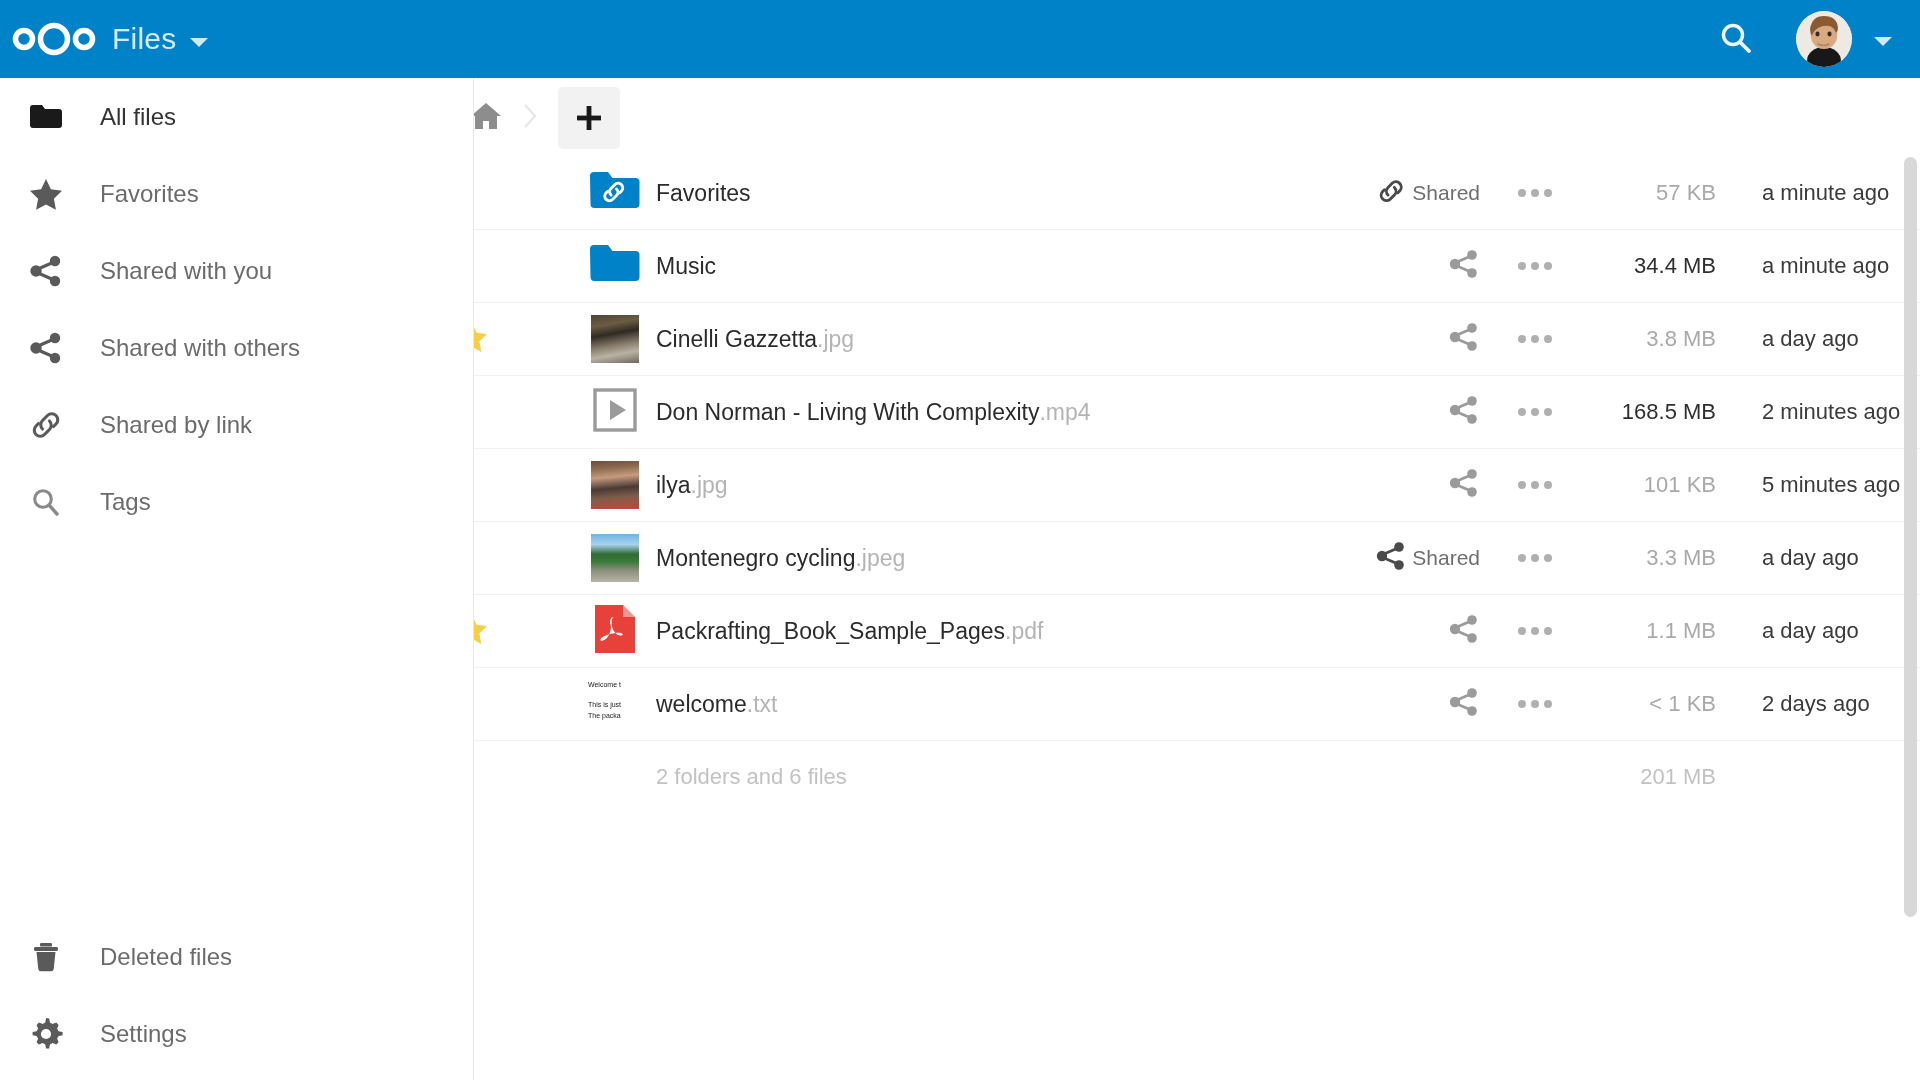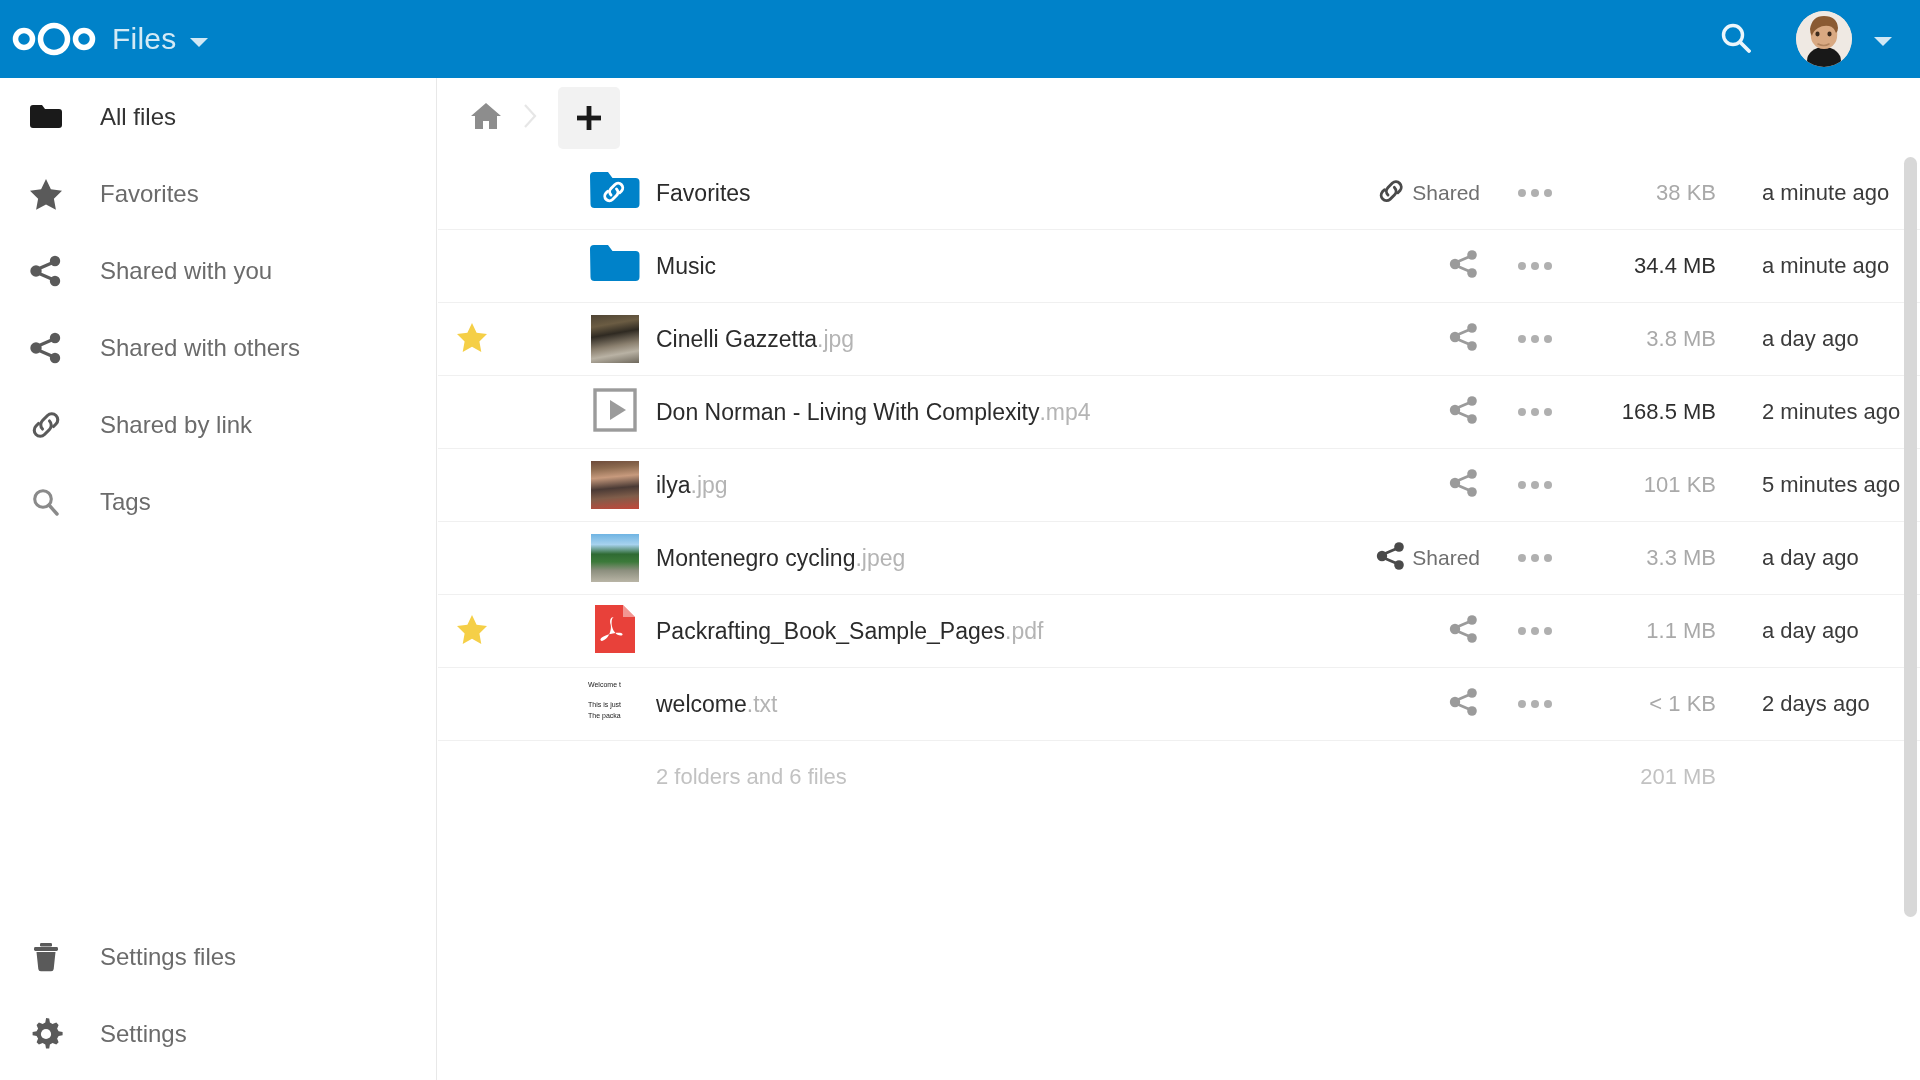--- a/index.html
+++ b/index.html
@@ -50,21 +50,21 @@
   #user-caret {
     width: 0; height: 0; margin-left: 22px; margin-top: 4px;
     border-left: 9px solid transparent;
     border-right: 9px solid transparent;
     border-top: 9px solid rgba(255,255,255,.82);
   }
 
   
   #sidebar {
     position: absolute; top: 78px; left: 0;
-    width: 437px; height: 1002px;
+    width: 474px; height: 1002px;
     background: #ffffff;
     border-right: 1px solid #e8e8e8;
     z-index: 10;
   }
   .nav-item {
     display: flex; align-items: center;
     height: 77px; padding-left: 22px;
     cursor: pointer;
   }
   .nav-icon {
@@ -303,21 +303,21 @@
 
   <div id="sidebar-bottom">
     <div class="nav-item">
       <span class="nav-icon">
         <svg width="34" height="32" viewBox="0 0 34 32">
           <rect x="11" y="2" width="12" height="3.4" rx="1.2" fill="#5a5a5a"></rect>
           <rect x="5" y="6" width="24" height="4" rx="1.4" fill="#5a5a5a"></rect>
           <path d="M7.5 11 h19 l-1.8 17 a2.6 2.6 0 0 1 -2.6 2.3 h-10.2 a2.6 2.6 0 0 1 -2.6 -2.3 z" fill="#5a5a5a"></path>
         </svg>
       </span>
-      <span class="nav-label">Settings files</span>
+      <span class="nav-label">Deleted files</span>
     </div>
 
     <div class="nav-item">
       <span class="nav-icon">
         <svg width="34" height="34" viewBox="0 0 34 34">
           <path d="M17 1 l3.2 .6 .7 4 a11.5 11.5 0 0 1 2.6 1.5 l3.8 -1.5 2.3 2.3 -1.5 3.8 a11.5 11.5 0 0 1 1.5 2.6 l4 .7 v3.2 l-4 .7 a11.5 11.5 0 0 1 -1.5 2.6 l1.5 3.8 -2.3 2.3 -3.8 -1.5 a11.5 11.5 0 0 1 -2.6 1.5 l-.7 4 h-3.2 l-.7 -4 a11.5 11.5 0 0 1 -2.6 -1.5 l-3.8 1.5 -2.3 -2.3 1.5 -3.8 a11.5 11.5 0 0 1 -1.5 -2.6 l-4 -.7 v-3.2 l4 -.7 a11.5 11.5 0 0 1 1.5 -2.6 l-1.5 -3.8 2.3 -2.3 3.8 1.5 a11.5 11.5 0 0 1 2.6 -1.5 l.7 -4 z" fill="#5a5a5a"></path>
           <circle cx="17" cy="17" r="5.1" fill="#ffffff"></circle>
         </svg>
       </span>
       <span class="nav-label">Settings</span>
@@ -381,21 +381,21 @@
         <span class="share-label">Shared</span>
       </div>
       <div class="c-menu">
         <span class="dots">
             <i></i>
             <i></i>
             <i></i>
           </span>
       </div>
       <div class="c-size">
-        <span class="size light">38 KB</span>
+        <span class="size light">57 KB</span>
       </div>
       <div class="c-mod">
         <span class="mod">a minute ago</span>
       </div>
     </div>
 
     <div class="row">
       <div class="c-fav"></div>
       <div class="c-sel"></div>
       <div class="c-icon">

